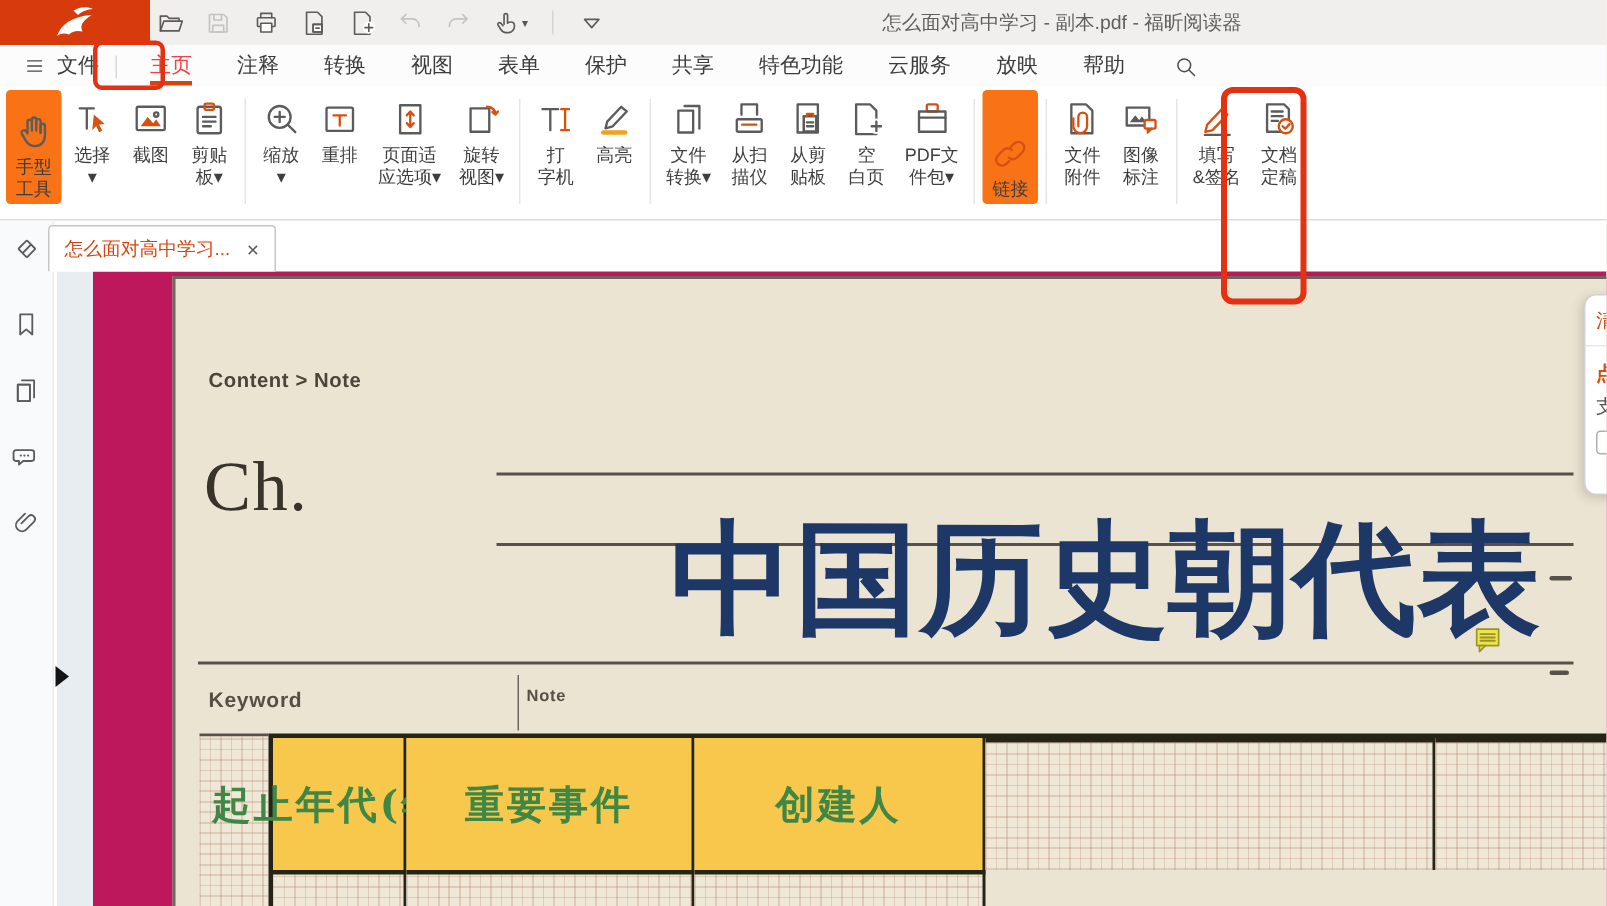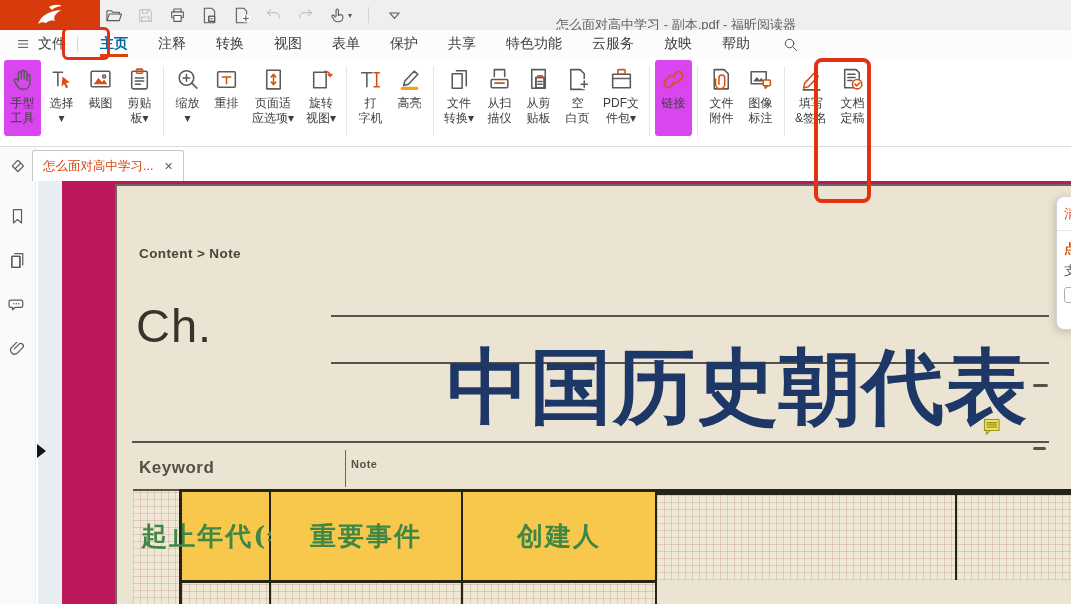--- a/index.html
+++ b/index.html
@@ -7,69 +7,69 @@
        font-family:"Liberation Sans",sans-serif;-webkit-font-smoothing:antialiased;}
   
   .titlebar{position:absolute;left:0;top:0;width:1071px;height:30px;background:#f1efed;}
   .logo{position:absolute;left:0;top:0;width:100px;height:30px;background:#d83b0b;
         display:flex;align-items:center;justify-content:center;}
   .qat{position:absolute;left:104px;top:0;height:30px;display:flex;align-items:center;gap:13px;}
   .qbtn{display:flex;align-items:center;}
   .qbtn.dis svg{stroke:#c3c3c3;}
   .qbtn .caret{font-size:8px;color:#555;margin-left:1px;}
   .qdiv{width:1px;height:16px;background:#d6d4d2;margin:0 3px;}
-  .win-title{position:absolute;left:476px;top:0;width:400px;height:14px;line-height:30px;
-             text-align:center;font-size:13px;color:#5f5f5f;margin-top:10px;}
+  .win-title{position:absolute;left:508px;top:0;width:400px;height:14px;line-height:30px;
+             text-align:center;font-size:13px;color:#5f5f5f;}
   
   .menubar{position:absolute;left:0;top:30px;width:1071px;height:28px;background:#fcfcfc;
            display:flex;align-items:center;font-size:14px;color:#3c3c3c;}
   .mfile{display:flex;align-items:center;gap:6px;margin-left:14px;padding:0 2px;}
   .mdiv{width:1px;height:15px;background:#d8d8d8;margin:0 10px 0 9px;}
   .mtabs{display:flex;align-items:center;height:100%;margin-left:12px;}
   .mtab{margin-right:30px;height:100%;display:flex;align-items:center;position:relative;cursor:default;}
-  .mtab.active{color:#0369a1;font-weight:bold;}
+  .mtab.active{color:#ef4444;font-weight:normal;}
   .mtab.active::after{content:'';position:absolute;left:0;right:0;bottom:1px;height:3px;background:#d8440e;}
   .msearch{display:flex;align-items:center;margin-left:2px;}
   
   .ribbon{position:absolute;left:0;top:58px;width:1071px;height:89px;background:#fff;
           border-bottom:1px solid #dcdcdc;display:flex;align-items:flex-start;padding:2px 0 0 3px;box-sizing:border-box;}
   .rgroup{display:flex;}
   .rdiv{width:1px;align-self:stretch;background:#e6e6e6;margin:6px 4px 10px;}
   .rbtn{display:flex;flex-direction:column;align-items:center;padding:3px 5px 2px;margin:0 1px;
         border-radius:3px;min-height:76px;box-sizing:border-box;}
-  .rbtn.sel{background:#d946ef;}
+  .rbtn.sel{background:#f97316;justify-content:flex-end;}
   .rbtn .ic{height:33px;display:flex;align-items:center;}
   .rlbl{font-size:12px;line-height:15px;color:#3e3e3e;text-align:center;white-space:nowrap;}
   
   .doctab{position:absolute;left:32px;top:150px;height:30px;z-index:5;background:#fff;
           border:1px solid #c6c6c6;border-bottom:none;border-radius:3px 3px 0 0;
           display:flex;align-items:center;gap:11px;padding:0 10px;font-size:12.5px;color:#d8440e;}
   .doctab-close{color:#5a5a5a;font-size:14px;line-height:14px;}
   
   .sidebar{position:absolute;left:0;top:147px;width:35px;height:457px;background:#f8fafb;border-right:1px solid #e9ebed;}
   .sbtn{position:absolute;left:7px;display:flex;}
   .panelstrip{position:absolute;left:38px;top:181px;width:24px;height:423px;background:#e8edf2;}
   .expand-handle{position:absolute;left:37px;top:444px;width:0;height:0;z-index:6;
           border-top:7px solid transparent;border-bottom:7px solid transparent;border-left:9px solid #141414;}
   
   .viewport{position:absolute;left:62px;top:181px;width:1009px;height:423px;background:#be185d;overflow:hidden;}
   .page{position:absolute;left:53px;top:3px;width:1005px;height:470px;background:#ece4d3;border:2px solid #6b675f;}
   .breadcrumb{position:absolute;left:22px;top:60px;font-size:13.5px;font-weight:bold;color:#4a443a;letter-spacing:.4px;}
-  .chlabel{position:absolute;left:19px;top:112px;font-family:Liberation Sans, sans-serif;font-size:47px;color:#38342c;letter-spacing:1px;}
+  .chlabel{position:absolute;left:19px;top:112px;font-family:Liberation Serif, serif;font-size:47px;color:#38342c;letter-spacing:1px;}
   .rline{position:absolute;height:2px;background:#56524b;}
   .l1{left:214px;top:129px;width:718px;}
   .l2{left:214px;top:176px;width:718px;}
   .l3{left:15px;top:255px;width:917px;}
   .mark{position:absolute;height:3px;background:#56524b;border-radius:2px;}
   .m1{left:916px;top:198px;width:15px;}
   .m2{left:916px;top:261px;width:13px;}
   .doc-title{position:absolute;left:330px;top:148px;width:680px;height:104px;line-height:104px;
              font-family:"DejaVu Serif",serif;font-weight:900;font-size:82px;color:#1d3766;letter-spacing:1px;white-space:nowrap;}
   .note-annot{position:absolute;left:866px;top:232px;}
-  .kw{position:absolute;left:22px;top:272px;font-size:17px;font-weight:bold;color:#574f45;letter-spacing:.5px;}
+  .kw{position:absolute;left:22px;top:272px;font-size:14px;font-weight:bold;color:#574f45;letter-spacing:.5px;}
   .notelbl{position:absolute;left:234px;top:272px;font-size:11px;font-weight:bold;color:#574f45;letter-spacing:.5px;}
   .vsep{position:absolute;left:228px;top:264px;width:1px;height:37px;background:#6c675e;}
   .shortrule{position:absolute;left:16px;top:303px;width:46px;height:2px;background:#56524b;}
   .gridbg{background-color:#efe8d7;background-image:
       repeating-linear-gradient(0deg, rgba(177,128,106,.28) 0 1px, transparent 1px 7px),
       repeating-linear-gradient(90deg, rgba(177,128,106,.28) 0 1px, transparent 1px 7px);}
   .gridstrip{position:absolute;left:16px;top:305px;width:46px;height:163px;}
   .dtable{position:absolute;left:62px;top:303px;display:grid;
           grid-template-columns:89px 192px 194px 300px 200px;grid-template-rows:88px 75px;
           border:3px solid #262317;}

